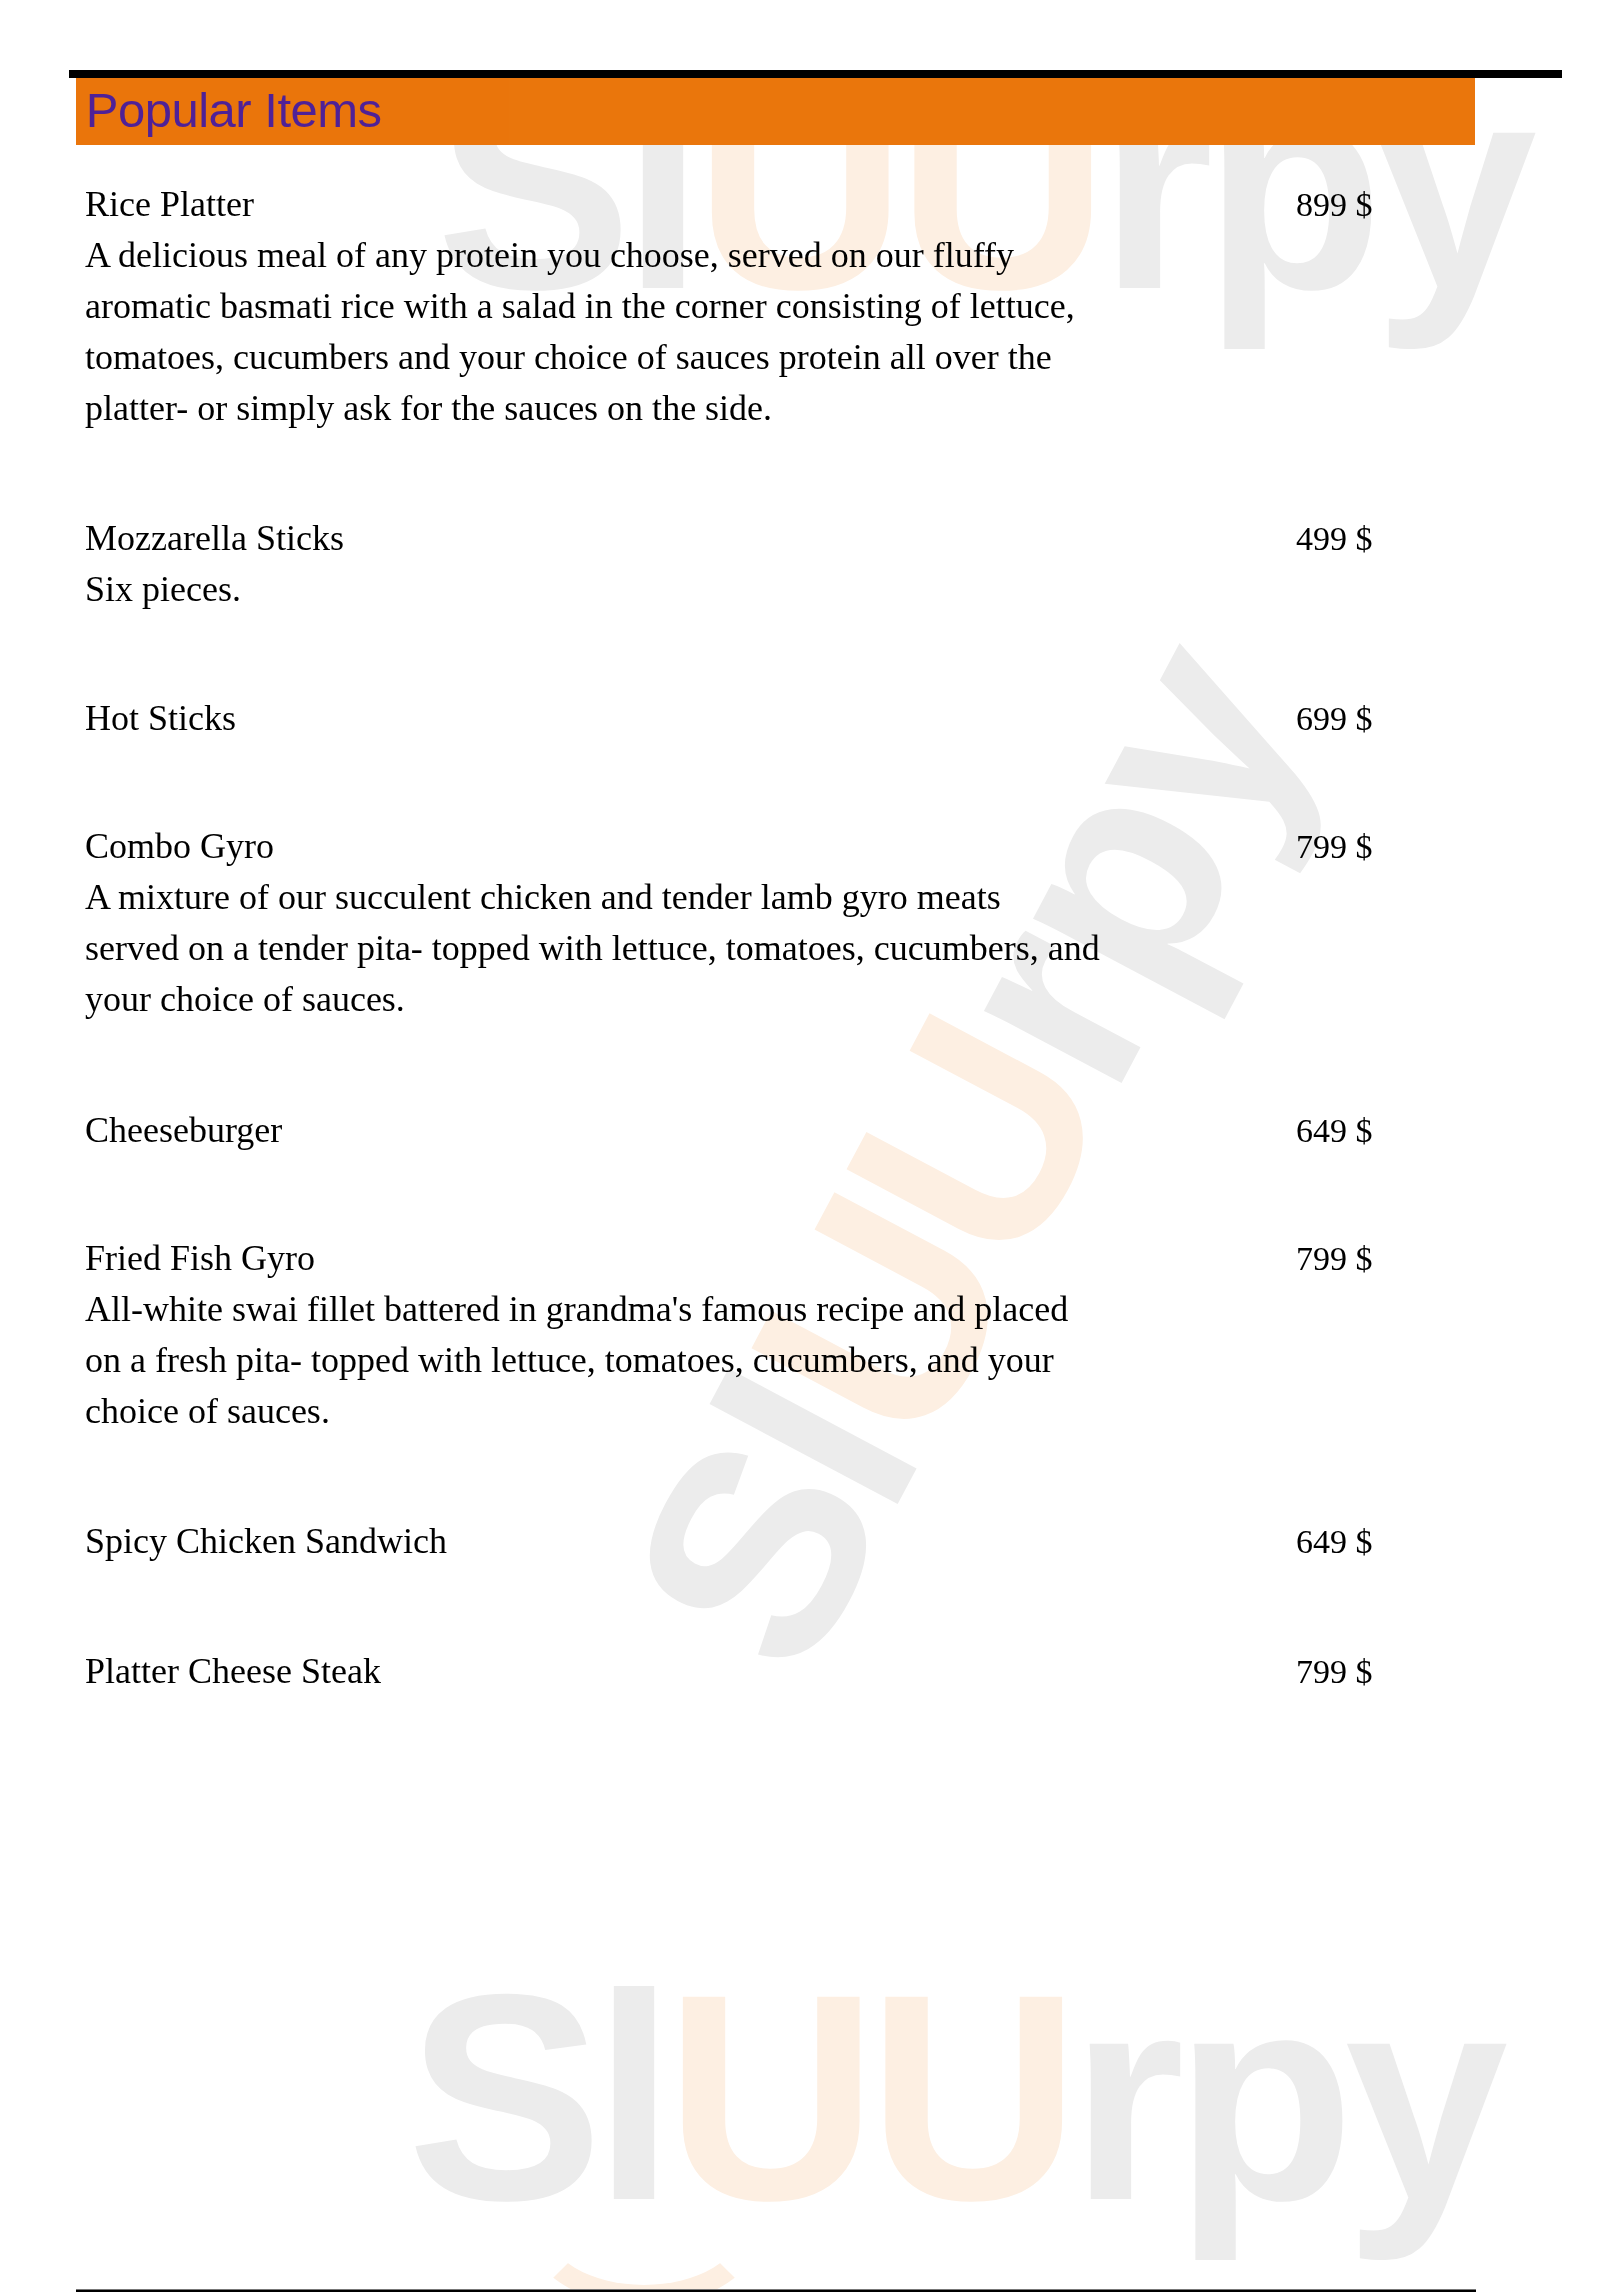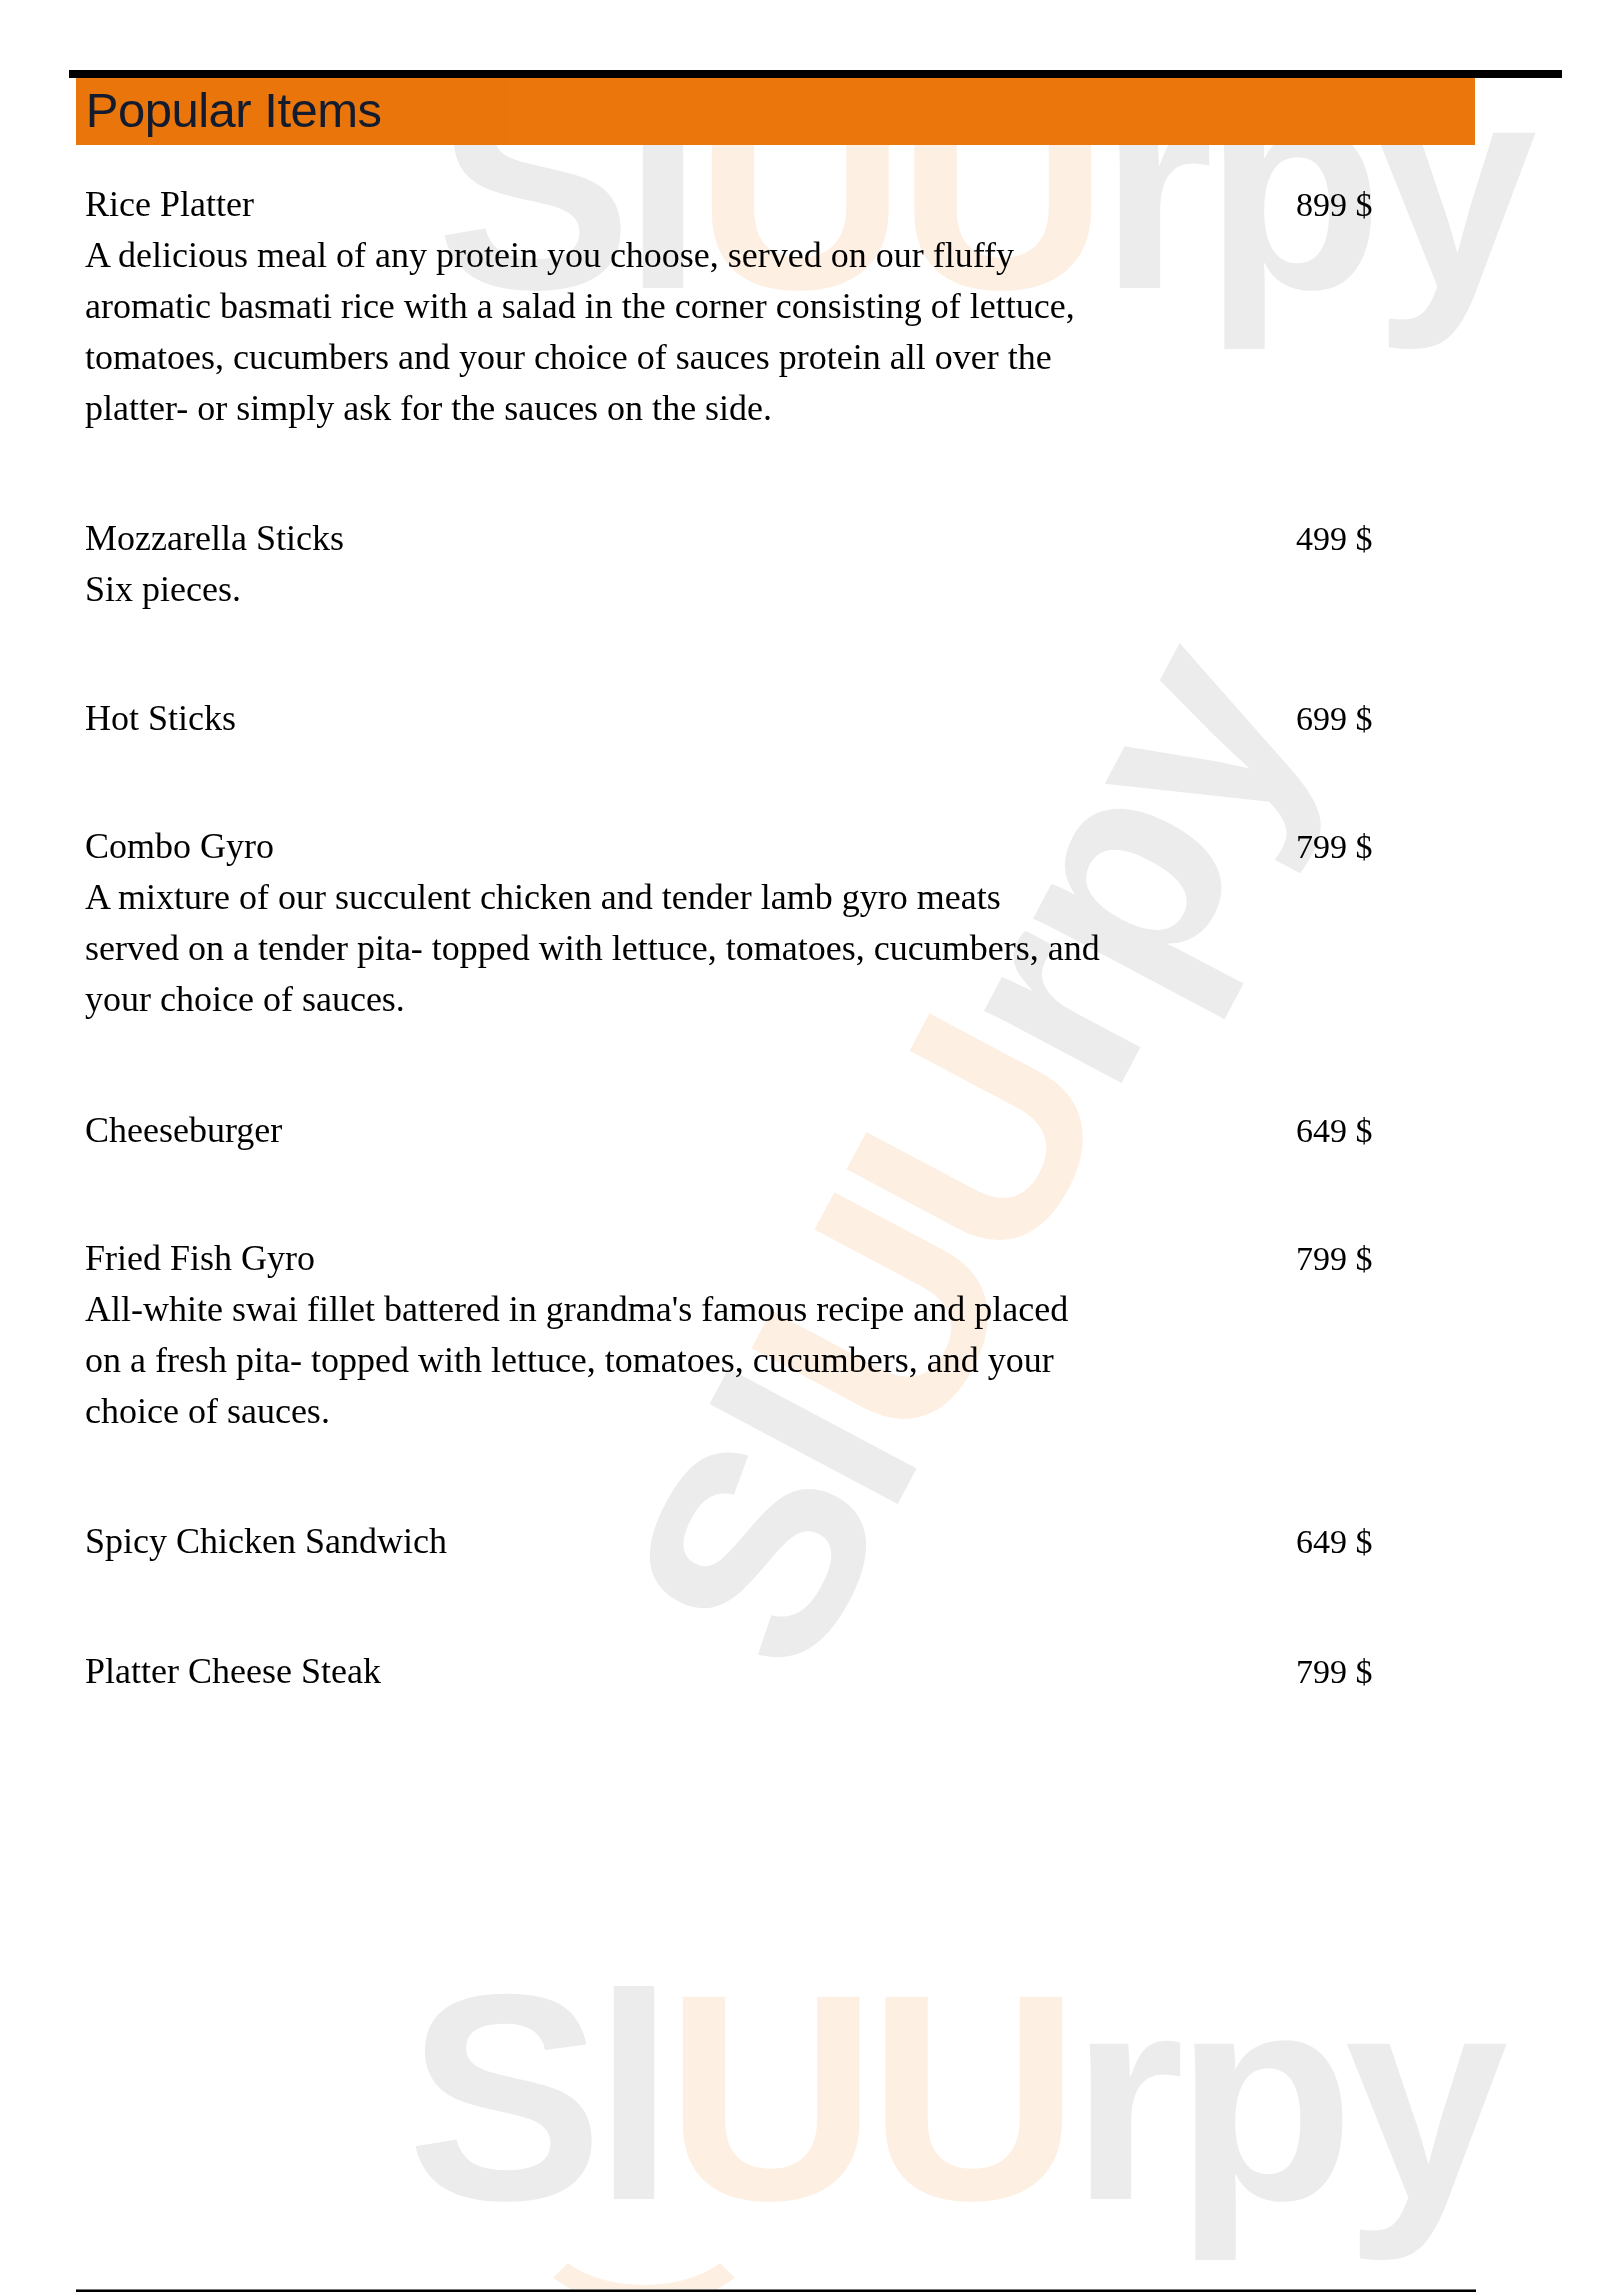--- a/index.html
+++ b/index.html
@@ -55,21 +55,21 @@
       background: var(--accent, #ea7307);
       z-index: 1;
       opacity: 0.98;
     }
     .section-title {
       position: absolute;
       left: 9.8px;
       top: 5.9px;
       font-family: "Liberation Sans", "DejaVu Sans", sans-serif;
       font-size: 49px;
-      color: #0f172a;
+      color: #4c1d95;
       line-height: 55px;
       letter-spacing: -0.5px;
     }
 
     .menu-item {
       position: absolute;
       left: 85px;
       width: 1392px;
       z-index: 3;
     }

